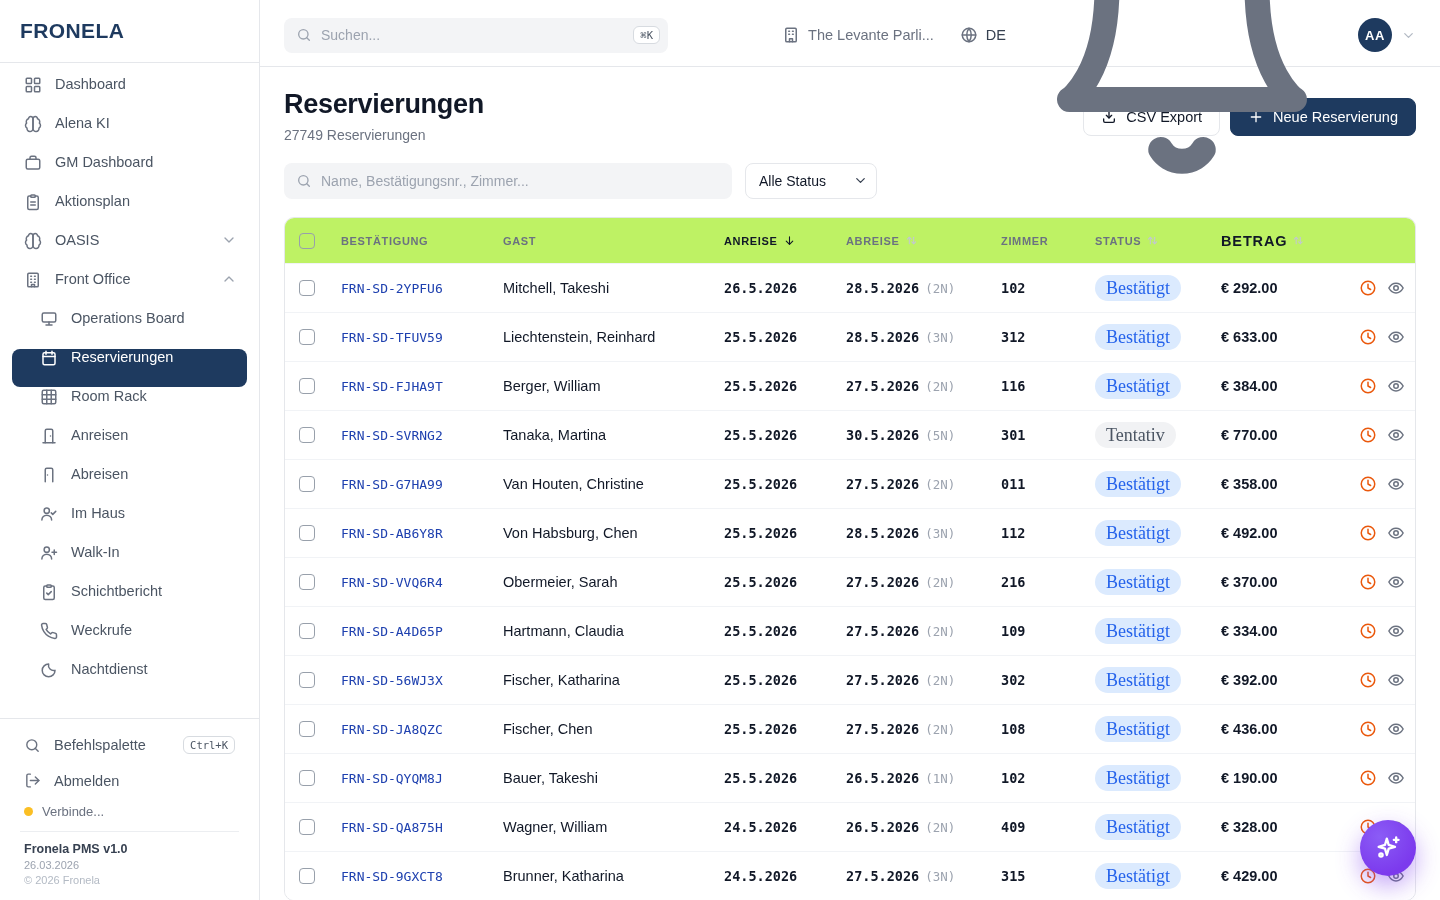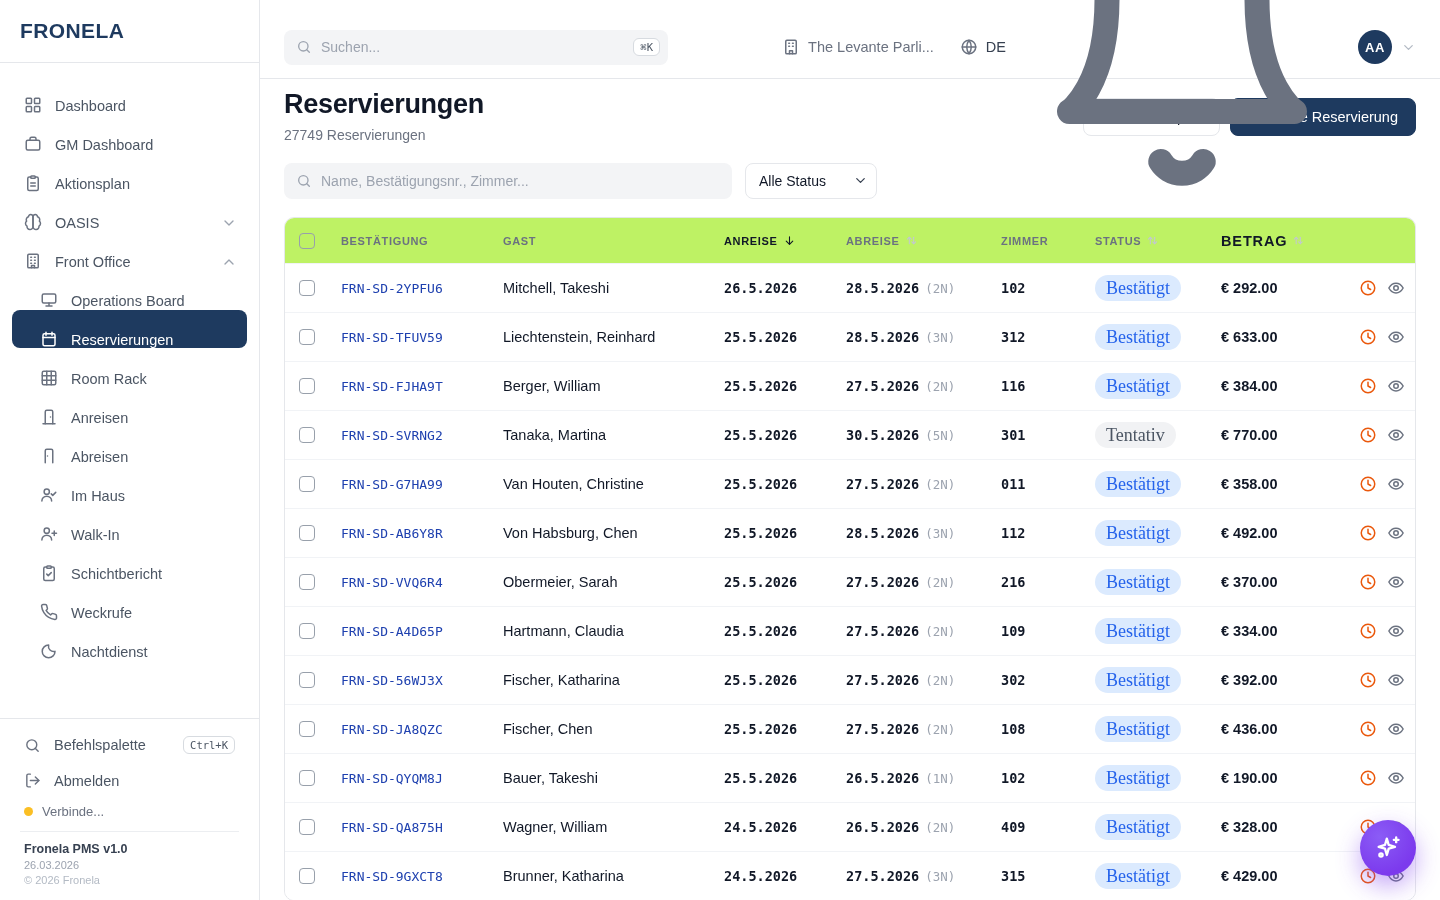--- a/index.html
+++ b/index.html
@@ -13,40 +13,40 @@
   *{box-sizing:border-box; margin:0; padding:0;}
   html,body{width:1440px; height:900px; overflow:hidden;}
   body{font-family:"Liberation Sans","DejaVu Sans",sans-serif; background:#fff; color:var(--txt); position:relative;}
   svg{display:block; width:100%; height:100%;}
 
   
   .sidebar{position:absolute; left:0; top:0; width:260px; height:900px; background:#fff; border-right:1px solid var(--border); display:flex; flex-direction:column; z-index:5;}
   .logo-area{height:63px; flex:none; display:flex; align-items:center; padding:16px 20px; border-bottom:1px solid var(--border);}
   .logo{font-size:21px; font-weight:800; letter-spacing:.4px; color:var(--brand-navy);}
   .nav{padding-top:12px; overflow:hidden; flex:1 1 auto;}
-  .nav-item{height:38px; margin:1px 12px; padding:0 10px 0 12px; display:flex; align-items:flex-end; gap:13px; border-radius:8px; color:#4b5563; font-size:14.5px; cursor:pointer;}
+  .nav-item{height:38px; margin:1px 12px; padding:0 10px 0 12px; display:flex; align-items:flex-start; gap:13px; border-radius:8px; color:#4b5563; font-size:14.5px; cursor:pointer;}
   .nav-item.sub{padding-left:28px;}
   .nav-item .nav-icon{width:18px; height:18px; flex:none; color:#6b7280;}
   .nav-item .nav-chevron{width:16px; height:16px; margin-left:auto; color:#9ca3af;}
   .nav-item.active{background:var(--brand-navy); color:#fff; font-weight:500;}
   .nav-item.active .nav-icon{color:#fff;}
   .sidebar-bottom{flex:none; margin-top:auto; border-top:1px solid var(--border); padding:8px 16px 14px 16px;}
   .side-util{display:flex; align-items:center; gap:13px; padding:9px 8px; color:#4b5563; font-size:14.5px; border-radius:8px; cursor:pointer;}
   .side-util .nav-icon{width:17px; height:17px; color:#6b7280;}
   .kbd{font-family:"DejaVu Sans Mono","Liberation Mono",monospace; font-size:10.5px; color:#4b5563; background:#fff; border:1px solid #d7dbe0; border-radius:6px; padding:2px 6px; margin-left:auto;}
   .conn{display:flex; align-items:center; gap:9px; padding:6px 8px 10px 8px; color:#6b7280; font-size:13px;}
   .dot{width:9px; height:9px; border-radius:50%; background:var(--connection-amber); flex:none;}
   .side-divider{border-top:1px solid #eceef1; margin:2px 4px 10px 4px;}
   .side-footer{padding:0 8px;}
   .side-footer .f1{font-size:12.5px; font-weight:700; color:#374151;}
   .side-footer .f2{font-size:11px; color:#9ca3af; margin-top:3px;}
   .side-footer .f3{font-size:11px; color:#b3bac4; margin-top:3px;}
 
   
-  .topbar{position:absolute; left:260px; top:16px; width:1180px; height:63px; background:#fff; border-bottom:1px solid var(--border); display:flex; align-items:center; justify-content:space-between; padding:0 24px; z-index:4;}
+  .topbar{position:absolute; left:260px; top:4px; width:1180px; height:63px; background:#fff; border-bottom:1px solid var(--border); display:flex; align-items:center; justify-content:space-between; padding:0 24px; z-index:4;}
   .search-box{width:384px; height:35px; background:#f3f4f6; border-radius:8px; display:flex; align-items:center; padding:0 8px 0 12px; gap:9px;}
   .s-icon{width:16px; height:16px; color:#9ca3af; flex:none;}
   .search-box input{flex:1; border:none; background:transparent; outline:none; font-size:14px; color:var(--txt); font-family:inherit;}
   .search-box input::placeholder{color:#9ca3af;}
   .topbar-right{display:flex; align-items:center; gap:26px;}
   .hotel,.lang{display:flex; align-items:center; gap:8px; color:var(--muted); font-size:14.5px; cursor:pointer;}
   .lang{color:#374151;}
   .t-icon{width:18px; height:18px; color:#6b7280;}
   .bell{position:relative; cursor:pointer; padding-top:3px;}
   .bell .t-icon{width:20px; height:20px;}
@@ -112,20 +112,30 @@
       <div class="nav-item">
     <span class="nav-icon">
           <svg viewBox="0 0 24 24" fill="none" stroke="currentColor" stroke-width="2" stroke-linecap="round" stroke-linejoin="round">
             <rect x="3" y="3" width="7" height="7" rx="1"></rect>
             <rect x="14" y="3" width="7" height="7" rx="1"></rect>
             <rect x="3" y="14" width="7" height="7" rx="1"></rect>
             <rect x="14" y="14" width="7" height="7" rx="1"></rect>
           </svg>
         </span>
     <span class="nav-label">Dashboard</span>
+
+  </div>
+      <div class="nav-item">
+    <span class="nav-icon">
+          <svg viewBox="0 0 24 24" fill="none" stroke="currentColor" stroke-width="2" stroke-linecap="round" stroke-linejoin="round">
+            <path d="M12 5a3 3 0 1 0-5.997.125 4 4 0 0 0-2.526 5.77 4 4 0 0 0 .556 6.588A4 4 0 1 0 12 18Z"></path>
+            <path d="M12 5a3 3 0 1 1 5.997.125 4 4 0 0 1 2.526 5.77 4 4 0 0 1-.556 6.588A4 4 0 1 1 12 18Z"></path>
+          </svg>
+        </span>
+    <span class="nav-label">Alena KI</span>
 
   </div>
       <div class="nav-item">
     <span class="nav-icon">
           <svg viewBox="0 0 24 24" fill="none" stroke="currentColor" stroke-width="2" stroke-linecap="round" stroke-linejoin="round">
             <rect x="3" y="7" width="18" height="13" rx="2"></rect>
             <path d="M8 7V5a2 2 0 0 1 2-2h4a2 2 0 0 1 2 2v2"></path>
           </svg>
         </span>
     <span class="nav-label">GM Dashboard</span>

